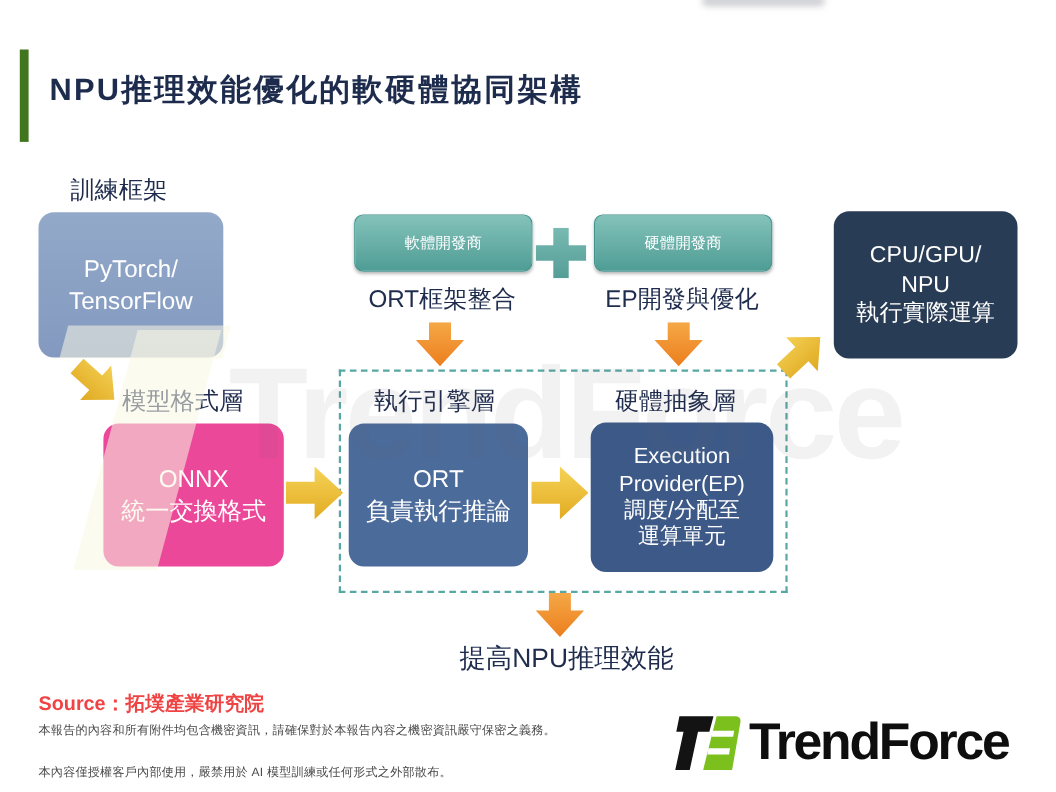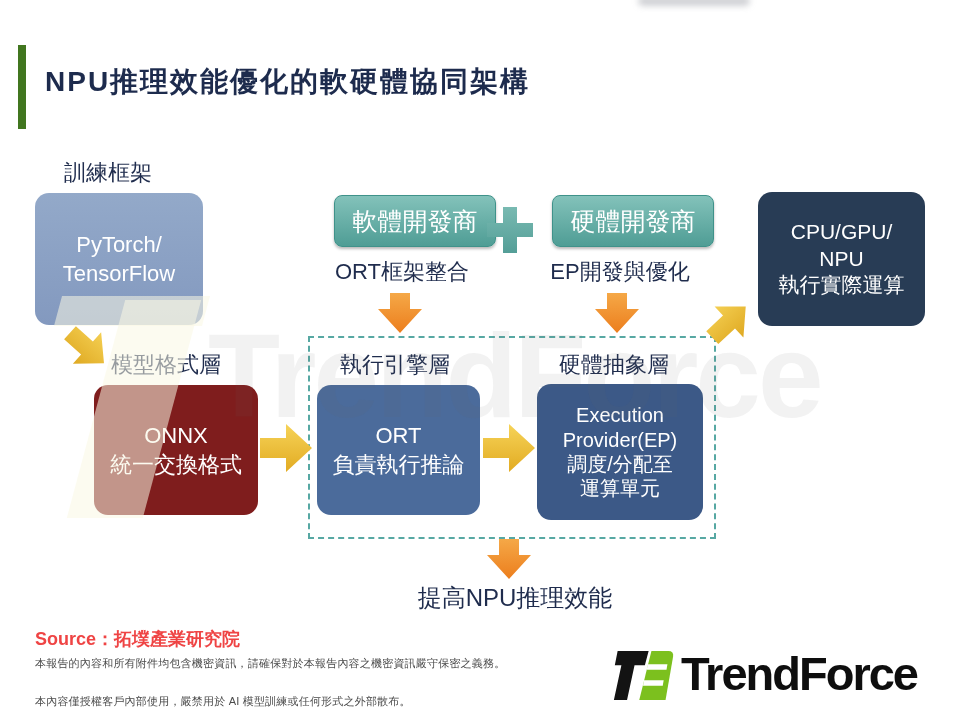--- a/index.html
+++ b/index.html
@@ -21,25 +21,25 @@
   .top-smudge{left:638px;top:-4px;width:112px;height:10px;background:rgba(120,124,136,0.35);
               border-radius:6px;filter:blur(3px);}
 
   
   .navy-label{color:#1f2c4d;font-size:22px;white-space:nowrap;}
   .centered{transform:translateX(-50%);}
 
   
   .box{border-radius:14px;color:#fff;line-height:1.32;}
   .pytorch-box{left:35px;top:193px;width:168px;height:132px;background:linear-gradient(180deg,#93a9c9,#8399bf);font-size:22px;align-items:center;}
-  .teal-box{width:160px;height:50px;border-radius:8px;font-size:25px;
+  .teal-box{width:160px;height:50px;border-radius:8px;font-size:14px;
             background:linear-gradient(180deg,#83c2ba,#4f9d95);border:1px solid #3f928a;
-            box-shadow:0 2px 3px rgba(0,0,0,0.28);color:#fff;margin-left:12px;}
+            box-shadow:0 2px 3px rgba(0,0,0,0.28);color:#fff;}
   .cpu-box{left:758px;top:192px;width:167px;height:134px;background:#283c55;font-size:21px;line-height:1.28;}
-  .onnx-box{left:94px;top:385px;width:164px;height:130px;background:#7f1d1d;font-size:22px;}
+  .onnx-box{left:94px;top:385px;width:164px;height:130px;background:#ec4899;font-size:22px;}
   .ort-box{left:317px;top:385px;width:163px;height:130px;background:#4b6b9b;font-size:22px;}
   .ep-box{left:537px;top:384px;width:166px;height:136px;background:#3c5987;font-size:20px;line-height:1.22;}
 
   .dashed-region{left:308px;top:336px;width:404px;height:199px;border:2px dashed #57a8a3;z-index:5;}
 
   
   .source-label{left:35px;top:627px;font-size:18px;font-weight:700;color:#ef4444;}
   .fineprint{left:35px;font-size:11px;color:#4b4b4b;letter-spacing:0.2px;}
   .logo-word{left:681px;top:646px;font-size:47px;font-weight:800;color:#0e0e0e;letter-spacing:-2px;}
 

